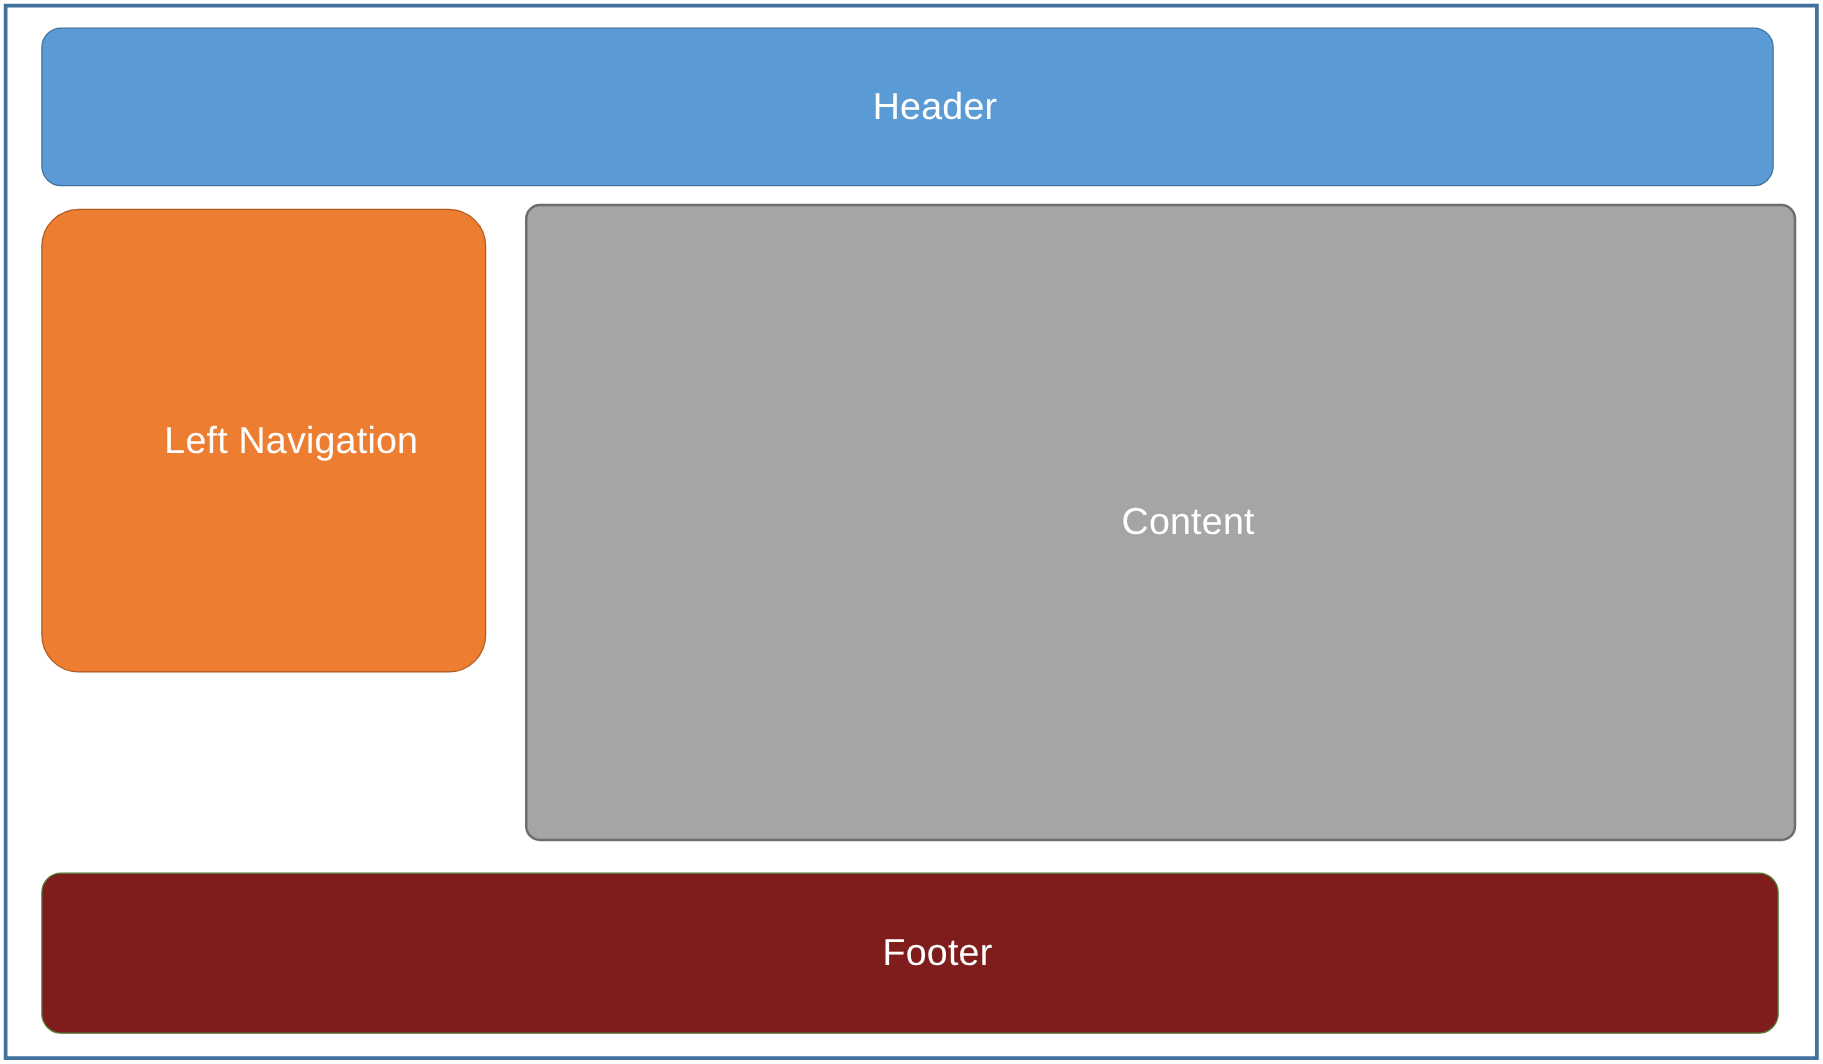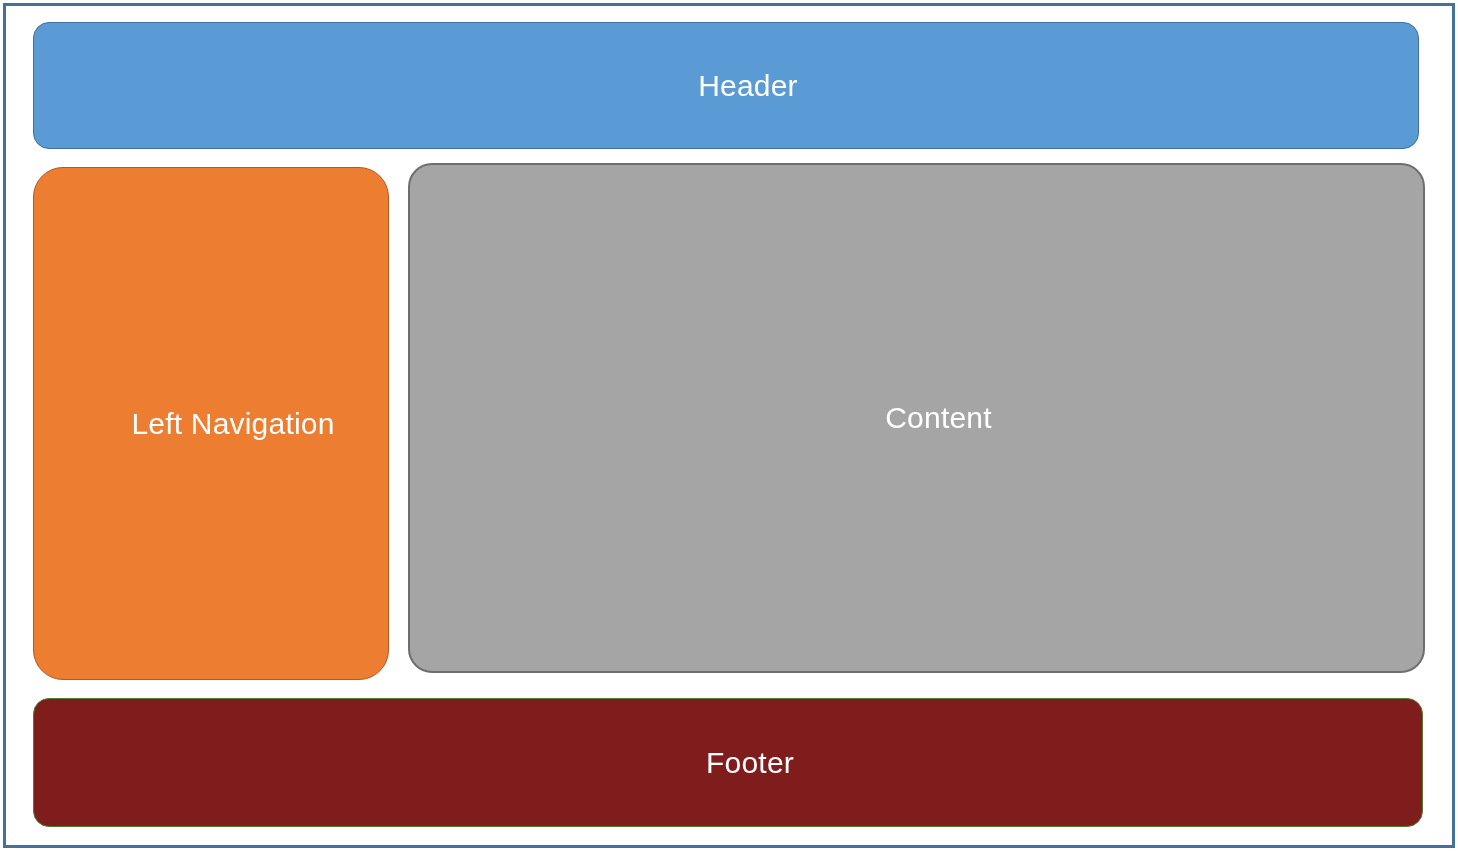--- a/index.html
+++ b/index.html
@@ -58,36 +58,36 @@
     border: 1.5px solid #41719C;
     border-radius: 16px;
     font-size: 30px;
   }
 
   
   #block-left-nav {
     left: 33px;
     top: 167px;
     width: 356px;
-    height: 513px;
+    height: 371px;
     background: #ED7D31;
     border: 1.5px solid #AE5A21;
     border-radius: 30px;
     font-size: 30px;
   }
 
   
   #block-content {
-    left: 408px;
+    left: 420px;
     top: 163px;
     width: 1017px;
     height: 510px;
     background: #A5A5A5;
     border: 2px solid #6E6E6E;
-    border-radius: 24px;
+    border-radius: 12px;
     font-size: 30px;
   }
 
   
   #block-footer {
     left: 33px;
     top: 698px;
     width: 1390px;
     height: 129px;
     background: #7f1d1d;

